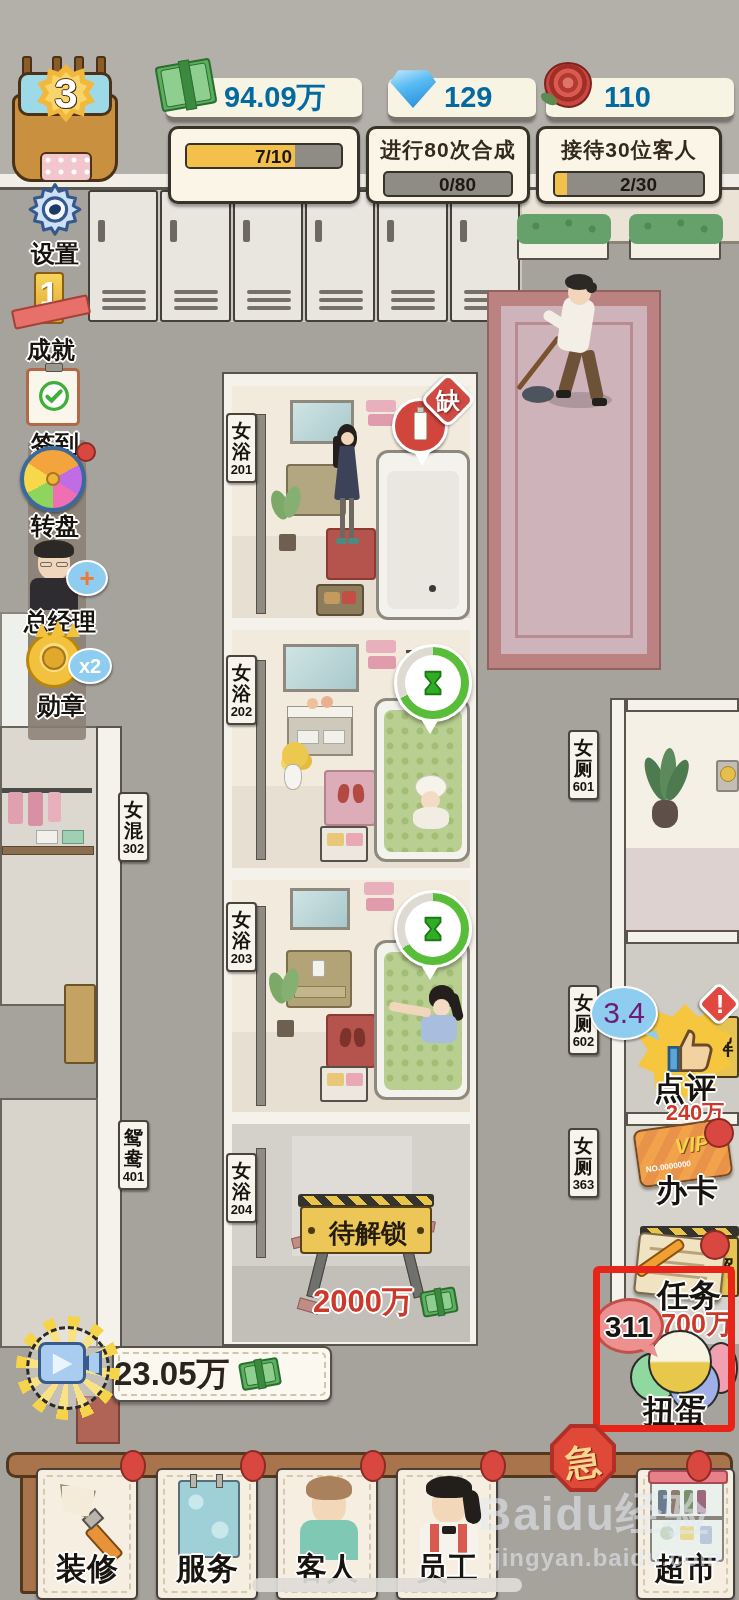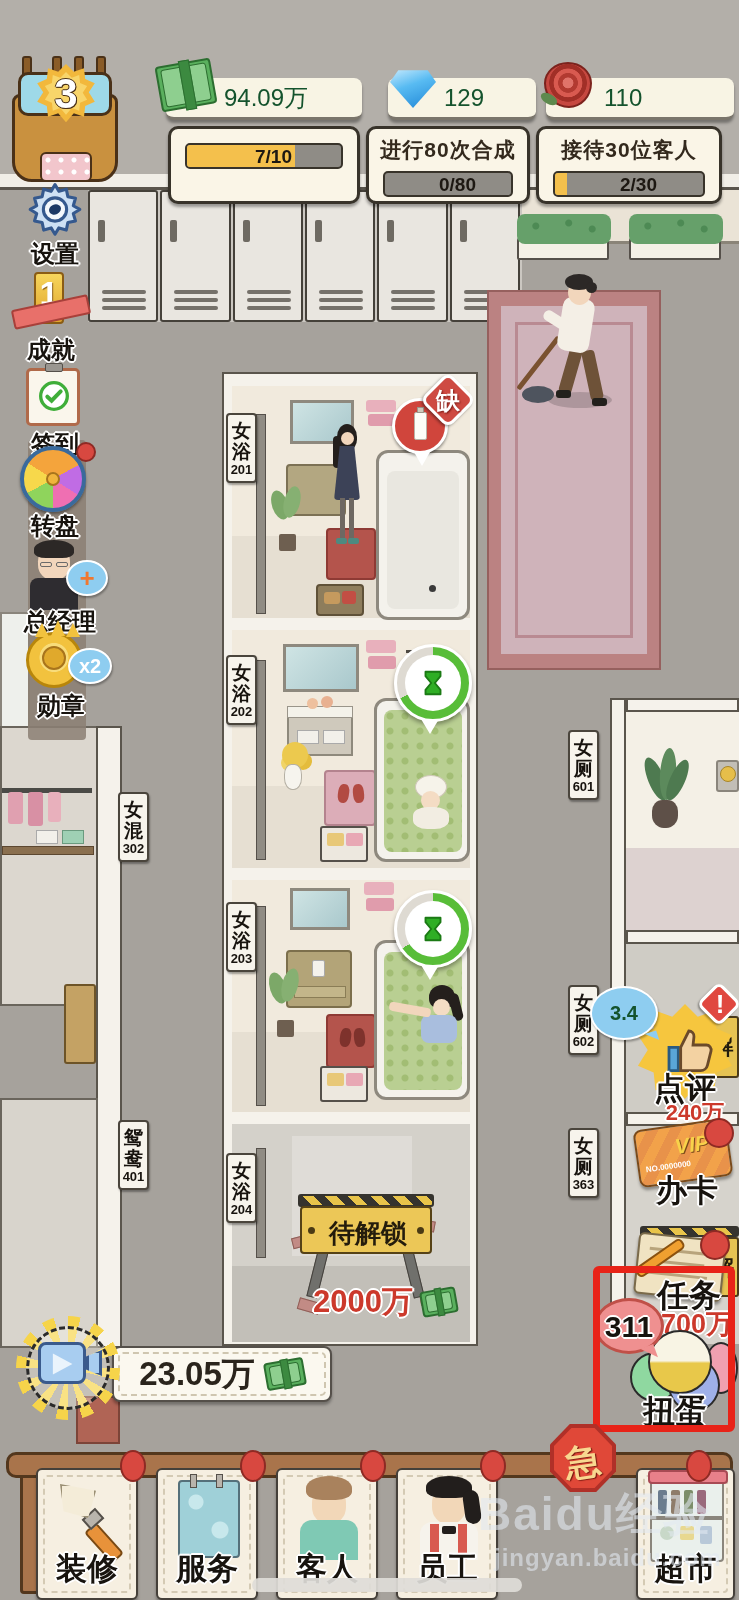--- a/index.html
+++ b/index.html
@@ -17,21 +17,21 @@
   .lockers{left:88px;top:190px;width:434px;height:132px;background:#cbc7c1;display:flex;}
   .locker{flex:1;background:#e9e6e0;border:2px solid #45413a;border-radius:3px;margin-right:2px;position:relative;}
   .locker .handle{position:absolute;left:8px;top:28px;width:7px;height:22px;background:#6e6a62;border-radius:2px;}
   .locker .vent{position:absolute;left:12px;width:44px;height:4px;background:#75716a;border-radius:2px;}
   .rwall{left:522px;top:190px;width:217px;height:54px;background:#eae3d6;border-bottom:3px solid #8a8478;}
   .planter{width:92px;height:22px;background:#f4f0e6;border:2px solid #55504a;border-radius:2px;}
   .bush{position:absolute;left:-2px;top:-26px;width:94px;height:30px;background:#66a06a;border-radius:8px;
         background-image:radial-gradient(circle at 20% 40%,#4d8a54 3px,transparent 4px),radial-gradient(circle at 55% 30%,#4d8a54 3px,transparent 4px),radial-gradient(circle at 80% 50%,#4d8a54 3px,transparent 4px);}
   
   .pill{background:#f8f4e4;border-radius:8px;border-bottom:3px solid #7a756b;box-shadow:0 3px 3px rgba(0,0,0,.35);display:flex;align-items:center;}
-  .pill .val{font-size:24px;font-weight:normal;color:#14532d;}
+  .pill .val{font-size:29px;font-weight:bold;color:#0369a1;}
   .cash{position:relative;}
   .cash .c1{position:absolute;inset:0;background:#5ab05e;border:2px solid #2c6e30;border-radius:4px;transform:rotate(-10deg);}
   .cash .c2{position:absolute;inset:4px 5px;background:#8ecf8f;border:1px solid #2c6e30;border-radius:3px;transform:rotate(-10deg);}
   .cash .band{position:absolute;left:42%;top:-4%;width:20%;height:108%;background:#3c8a40;border:1px solid #2c6e30;transform:rotate(-10deg);}
   .diamond{clip-path:polygon(50% 100%,0 38%,18% 10%,82% 10%,100% 38%);background:linear-gradient(160deg,#d6f1ff 0%,#58bbf2 45%,#1f86d6 100%);filter:drop-shadow(1px 2px 1px rgba(0,0,0,.4));}
   .rose{border-radius:50% 50% 48% 52%/46% 46% 54% 54%;background:radial-gradient(circle at 50% 45%,#e0736a 0 16%,#b23a31 18% 30%,#d85a50 32% 44%,#a12f27 46% 58%,#c64840 60% 100%);border:2px solid #7c231d;}
   .rose .leaf{position:absolute;left:-6px;bottom:2px;width:18px;height:10px;background:#5d8a4e;border-radius:50%;transform:rotate(30deg);}
   
   .qcard{background:#faf5e7;border:3px solid #38332a;border-radius:10px;box-shadow:0 3px 3px rgba(0,0,0,.35);padding-top:7px;}
   .qcard .qt{font-size:21px;font-weight:bold;color:#33291d;text-align:center;letter-spacing:1px;}
@@ -489,21 +489,21 @@
       <svg width="56" height="56" viewBox="0 0 24 24">
         <path d="M3 10h4v10H3z" fill="#5aa6d8" stroke="#2a5a80" stroke-width="1.2"></path>
         <path d="M8 20V10l3.5-7c1.3 0 2.3 1.1 2.2 2.4L13.3 9H19c1.3 0 2.3 1.3 2 2.6l-1.5 6C19.2 18.9 18 20 16.6 20z" fill="#f3d2a2" stroke="#6b4a2a" stroke-width="1.2"></path>
       </svg>
     </div>
     <div class="abs" style="left:107px;top:2px;width:46px;height:46px">
       <div class="abs" style="left:6px;top:6px;width:32px;height:32px;background:#e04840;border:3px solid #fff;border-radius:7px;transform:rotate(45deg);box-shadow:0 2px 2px rgba(0,0,0,.35)"></div>
       <div class="abs lbl" style="left:0;top:7px;width:46px;font-size:26px;color:#fff">!</div>
     </div>
     <div class="abs bubble" style="left:0;top:6px;width:68px;height:54px;border-radius:50%">
-      <span style="font-size:20px;font-weight:bold;color:#14532d">3.4</span>
+      <span style="font-size:30px;font-weight:normal;color:#701a75">3.4</span>
     </div>
     <div class="abs" style="left:56px;top:52px;width:0;height:0;border-top:10px solid #8ecdf0;border-left:12px solid transparent;transform:rotate(-18deg)"></div>
     <div class="abs fbtn-label ol-w" style="left:50px;top:88px;width:90px">点评</div>
     <div class="abs price ol-w" style="left:60px;top:118px;width:90px;font-size:22px;text-align:center">240万</div>
   </div>
 
   <div class="abs" style="left:634px;top:1118px;width:105px;height:88px;z-index:15">
     <div class="abs" style="left:2px;top:6px;width:94px;height:58px;background:repeating-linear-gradient(125deg,#f2a24a 0 10px,#e8924a 10px 20px);border:2px solid #7a4a1a;border-radius:8px;transform:rotate(-8deg);box-shadow:0 3px 3px rgba(0,0,0,.35)">
       <div class="abs" style="left:38px;top:8px;font-size:21px;font-weight:bold;font-style:italic;color:#f8d24a;text-shadow:1px 1px 0 #7a4a1a">VIP</div>
       <div class="abs" style="left:6px;top:34px;font-size:8px;font-weight:bold;color:#fff">NO.0000000</div>
@@ -544,21 +544,21 @@
   <div class="abs" style="left:14px;top:1314px;width:110px;height:110px;z-index:20">
     <div class="abs" style="left:2px;top:2px;width:104px;height:104px;border-radius:50%;background:repeating-conic-gradient(#f6d44a 0 14deg,rgba(246,212,74,0) 14deg 30deg)"></div>
     <div class="abs" style="left:12px;top:12px;width:84px;height:84px;border:3px dashed #2a2a2a;border-radius:50%;background:rgba(255,252,240,.35)"></div>
     <div class="abs" style="left:24px;top:28px;width:48px;height:42px;background:#a8cdf0;border:3px solid #3a5a8c;border-radius:8px">
       <div class="abs" style="left:8px;top:6px;width:26px;height:26px;background:#eaf4fc;clip-path:polygon(15% 10%,90% 50%,15% 90%)"></div>
     </div>
     <div class="abs" style="left:72px;top:36px;width:16px;height:26px;background:#a8cdf0;border:3px solid #3a5a8c;clip-path:polygon(0 25%,100% 0,100% 100%,0 75%);"></div>
   </div>
   <div class="abs" style="left:112px;top:1346px;width:220px;height:56px;background:#fbf8ef;border:2px solid #55504a;border-radius:8px;box-shadow:0 3px 3px rgba(0,0,0,.3);z-index:19">
     <div class="abs" style="left:4px;top:4px;right:4px;bottom:4px;border:2px dashed #cfc6b0;border-radius:5px"></div>
-    <div class="abs" style="left:0;top:0;right:0;bottom:0;display:flex;align-items:center;justify-content:center;gap:10px">
+    <div class="abs" style="left:0;top:0;right:0;bottom:0;display:flex;align-items:center;justify-content:flex-start;gap:10px">
       <span style="font-size:33px;font-weight:bold;color:#2a241c">23.05万</span>
       <span class="cash" style="width:40px;height:28px;display:inline-block;position:relative">
           <span class="c1"></span>
           <span class="c2"></span>
           <span class="band"></span>
         </span>
     </div>
   </div>
 
   <div class="abs" style="left:6px;top:1452px;width:727px;height:26px;background:#a9744b;border:3px solid #53371d;border-radius:10px;z-index:26"></div>

